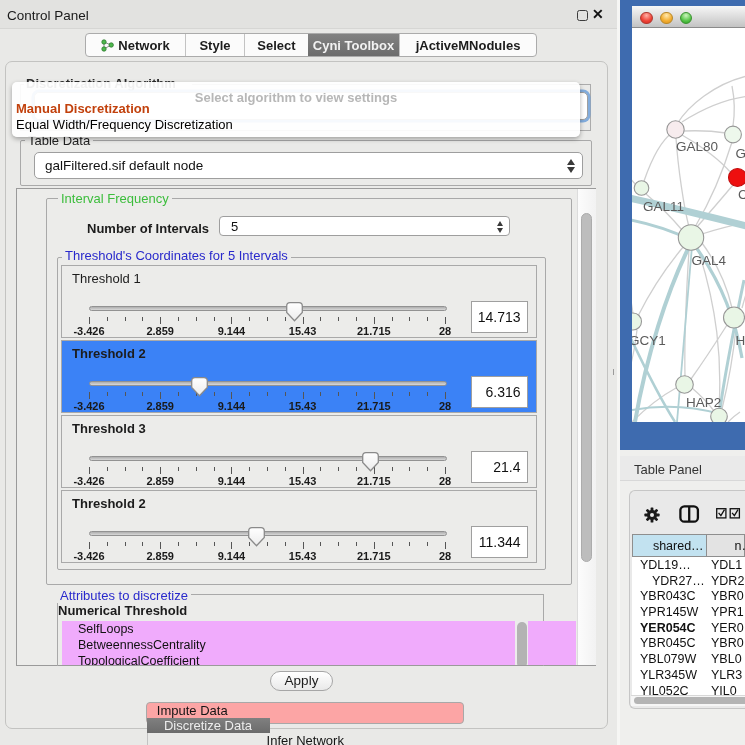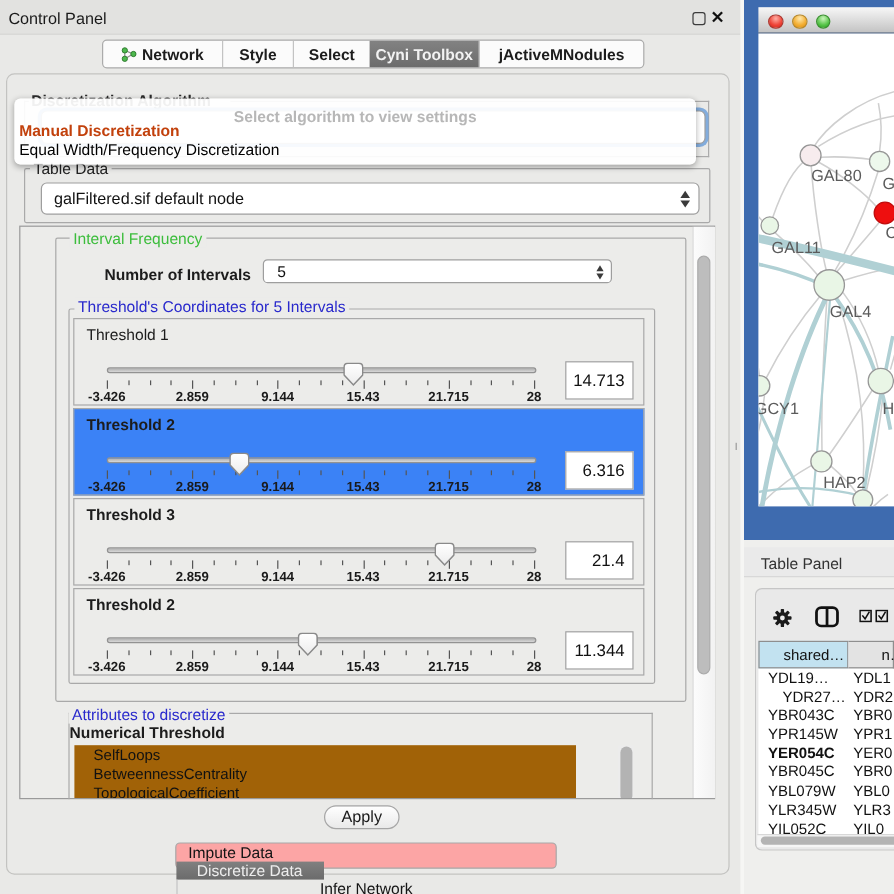--- a/index.html
+++ b/index.html
@@ -227,21 +227,21 @@
         </defs>
         <path d="M 4 0.7 L 13 0.7 Q 16.3 0.7 16.3 4 L 16.3 10.5 L 8.5 18.8 L 0.7 10.5 L 0.7 4 Q 0.7 0.7 4 0.7 Z" fill="url(#tg3)" stroke="#8a8a8a" stroke-width="1.3"></path>
       </svg>
       <div style="position:absolute;left:409px;top:35.5px;width:56.5px;height:32px;background:#fff;border:1px solid #9f9f9f;box-sizing:border-box;font-size:14px;color:#111;text-align:right;line-height:30px;padding-right:6px;">11.344</div>
     </div>
   </div>
 
 <div class="abs" style="left:57px;top:594px;width:485px;height:71px;border:1px solid #a9a9a9;border-bottom:none;"></div>
 <div class="glabel" style="left:57px;top:588px;color:#2929cc;">Attributes to discretize</div>
 <div class="abs" style="left:58px;top:603px;font-size:13px;font-weight:bold;color:#1c1c1c;">Numerical Threshold</div>
-<div class="abs" style="left:62px;top:621px;width:418px;height:44px;background:#a16207;overflow:hidden;">
+<div class="abs" style="left:62px;top:621px;width:514px;height:44px;background:#f0abfc;overflow:hidden;">
   <div style="font-size:12.5px;color:#111;padding-left:16px;line-height:16px;">SelfLoops</div>
   <div style="font-size:12.5px;color:#111;padding-left:16px;line-height:16px;">BetweennessCentrality</div>
   <div style="font-size:12.5px;color:#111;padding-left:16px;line-height:16px;">TopologicalCoefficient</div>
 </div>
 <div class="abs" style="left:515px;top:621px;width:13px;height:44px;background:#ececec;overflow:hidden;">
   <div style="position:absolute;left:1.5px;top:1px;width:10px;height:46px;background:#b3b3b3;border-radius:5px;"></div>
 </div>
 
 <div class="abs" style="left:270px;top:671px;width:63px;height:20px;background:linear-gradient(#ffffff,#e9e9e9);border:1px solid #a6a6a6;border-radius:10px;box-sizing:border-box;text-align:center;font-size:13.5px;color:#1b1b1b;line-height:18px;">Apply</div>
 

